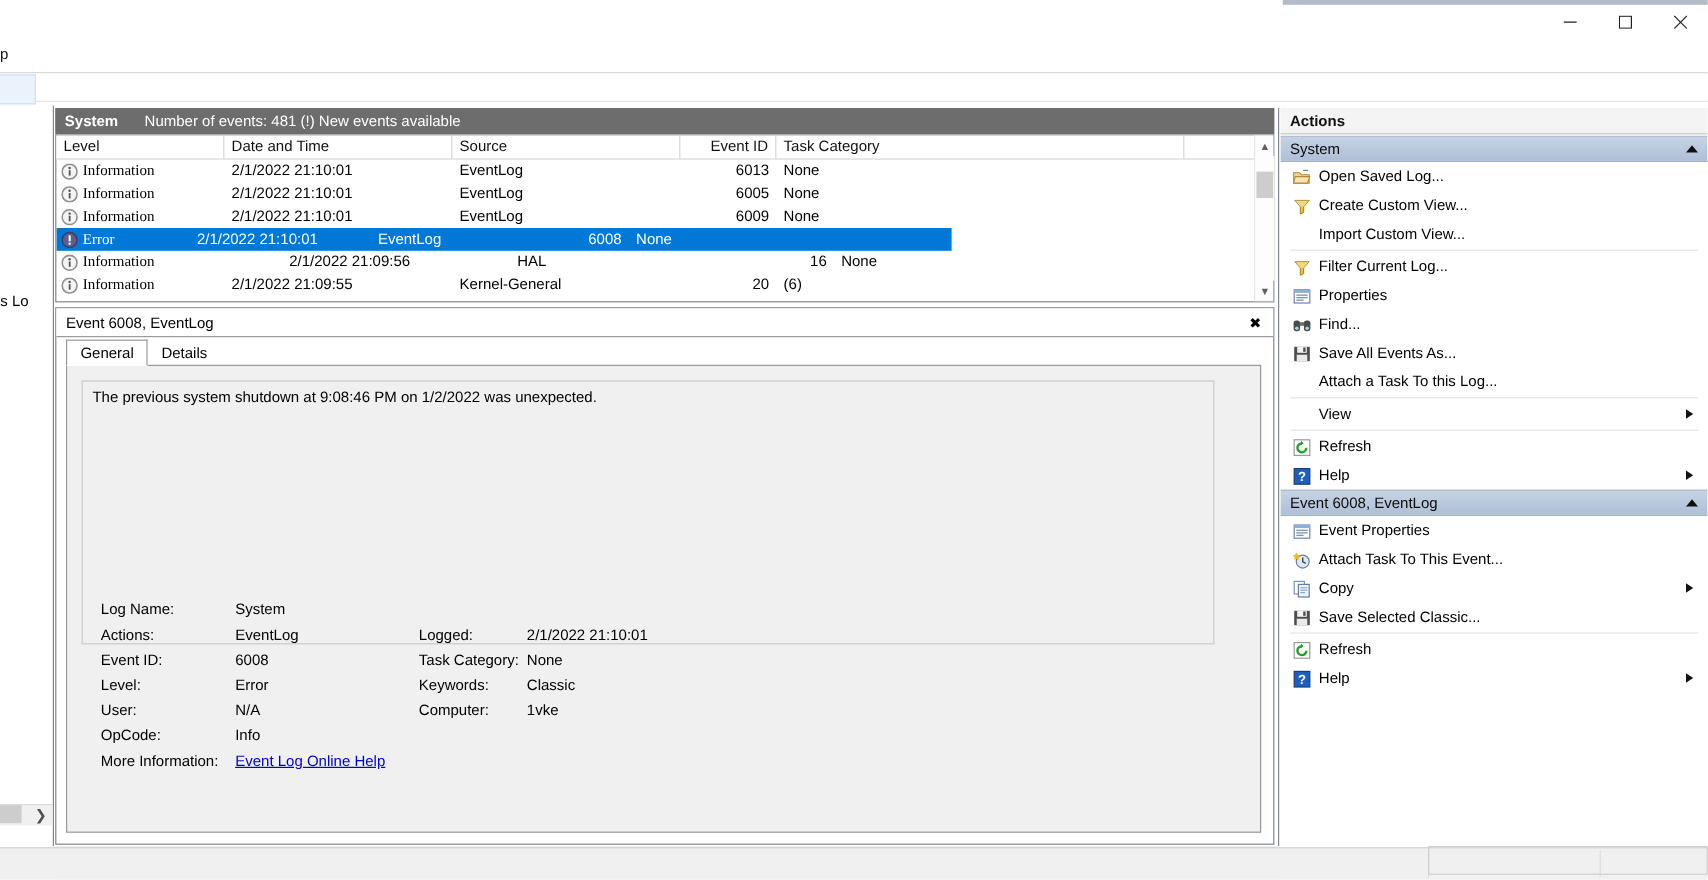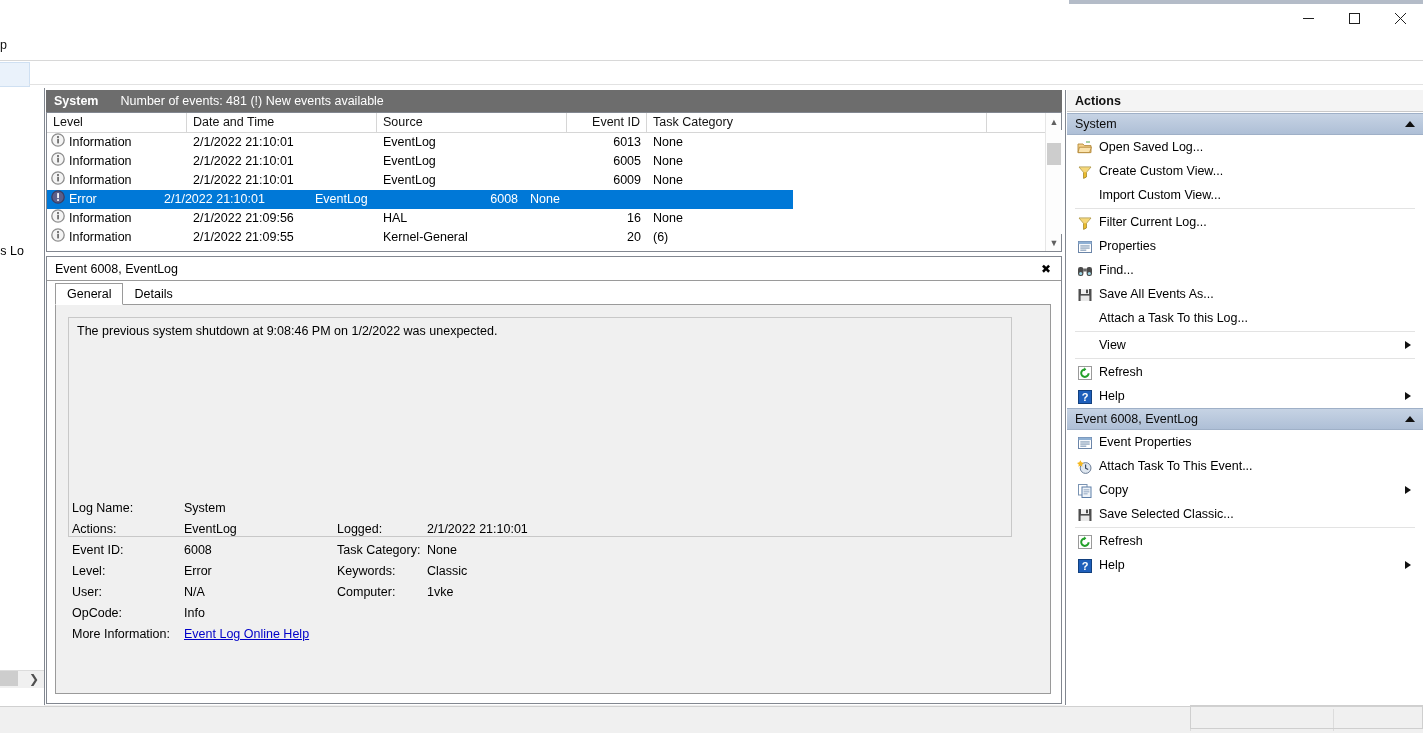--- a/index.html
+++ b/index.html
@@ -97,21 +97,21 @@
     height:19px;line-height:19px;font-size:12.5px;color:#111;
     border-right:1px solid #d6d6d6;box-sizing:border-box;padding-left:6px;
     white-space:nowrap;overflow:hidden;
   }
   .colhdr .ch.num{text-align:right;padding-right:6px;padding-left:0;}
   .rows{position:absolute;left:0;top:20px;width:998px;height:118px;overflow:hidden;}
   .row{height:19px;display:flex;align-items:center;font-size:12.5px;color:#000;}
   .row.sel{background:#0078d7;color:#ffffff;}
   .row.sel .cell{color:#ffffff;}
   .cell{height:19px;line-height:19px;white-space:nowrap;overflow:hidden;box-sizing:border-box;}
-  .cell.lvl{padding-left:4px;display:flex;align-items:flex-start;gap:4px;}
+  .cell.lvl{padding-left:4px;display:flex;align-items:center;gap:4px;font-family:Liberation Serif, serif;}
   .cell.num{text-align:right;padding-right:6px;}
   .cell.pad{padding-left:6px;}
   .ico{width:14px;height:14px;flex:0 0 14px;display:block;}
 
   
   .lsb{
     position:absolute;right:0;top:0;width:16px;height:138px;background:#fdfdfd;
     border-left:1px solid #e6e6e6;box-sizing:border-box;
   }
   .lsb-arrow{
@@ -151,21 +151,21 @@
   .tabbody{
     position:absolute;left:8px;top:47px;width:996px;height:390px;
     background:#f0f0f0;border:1px solid #9a9a9a;box-sizing:border-box;
   }
   .msgbox{
     position:absolute;left:12px;top:12px;width:944px;height:220px;
     background:#f0f0f0;border:1px solid #c8c8c8;box-sizing:border-box;
     padding:6px 8px;font-size:12.5px;color:#000;overflow:hidden;
   }
   .fields{
-    position:absolute;left:16px;top:196px;width:960px;font-size:12.5px;color:#000;
+    position:absolute;left:28px;top:196px;width:960px;font-size:12.5px;color:#000;
   }
   .frow{height:21px;position:relative;}
   .flabel{position:absolute;left:0;top:0;white-space:nowrap;}
   .fvalue{position:absolute;left:112px;top:0;white-space:nowrap;}
   .flabel2{position:absolute;left:265px;top:0;white-space:nowrap;}
   .fvalue2{position:absolute;left:355px;top:0;white-space:nowrap;}
   .flink{color:#0000c8;text-decoration:underline;cursor:pointer;}
 
   
   .actions{
@@ -321,21 +321,21 @@
           </div>
           <div class="row">
             <div class="cell lvl" style="width: 140px;">
               <span class="ico"><svg viewBox="0 0 14 14" width="14" height="14">
                   <circle cx="7" cy="7" r="6.2" fill="#f4f4f4" stroke="#8d8d8d" stroke-width="1.3"></circle>
                   <circle cx="7" cy="4" r="1" fill="#555"></circle>
                   <rect x="6.3" y="5.8" width="1.5" height="4.6" fill="#555"></rect>
                 </svg></span>
               <span>Information</span>
             </div>
-            <div class="cell pad" style="width: 190px;">2/1/2022 21:09:56</div>
+            <div class="cell pad" style="width: 190px; margin-left: 48px;">2/1/2022 21:09:56</div>
             <div class="cell pad" style="width: 190px;">HAL</div>
             <div class="cell num" style="width: 80px;">16</div>
             <div class="cell pad" style="width: 340px;">None</div>
           </div>
           <div class="row">
             <div class="cell lvl" style="width: 140px;">
               <span class="ico"><svg viewBox="0 0 14 14" width="14" height="14">
                   <circle cx="7" cy="7" r="6.2" fill="#f4f4f4" stroke="#8d8d8d" stroke-width="1.3"></circle>
                   <circle cx="7" cy="4" r="1" fill="#555"></circle>
                   <rect x="6.3" y="5.8" width="1.5" height="4.6" fill="#555"></rect>

